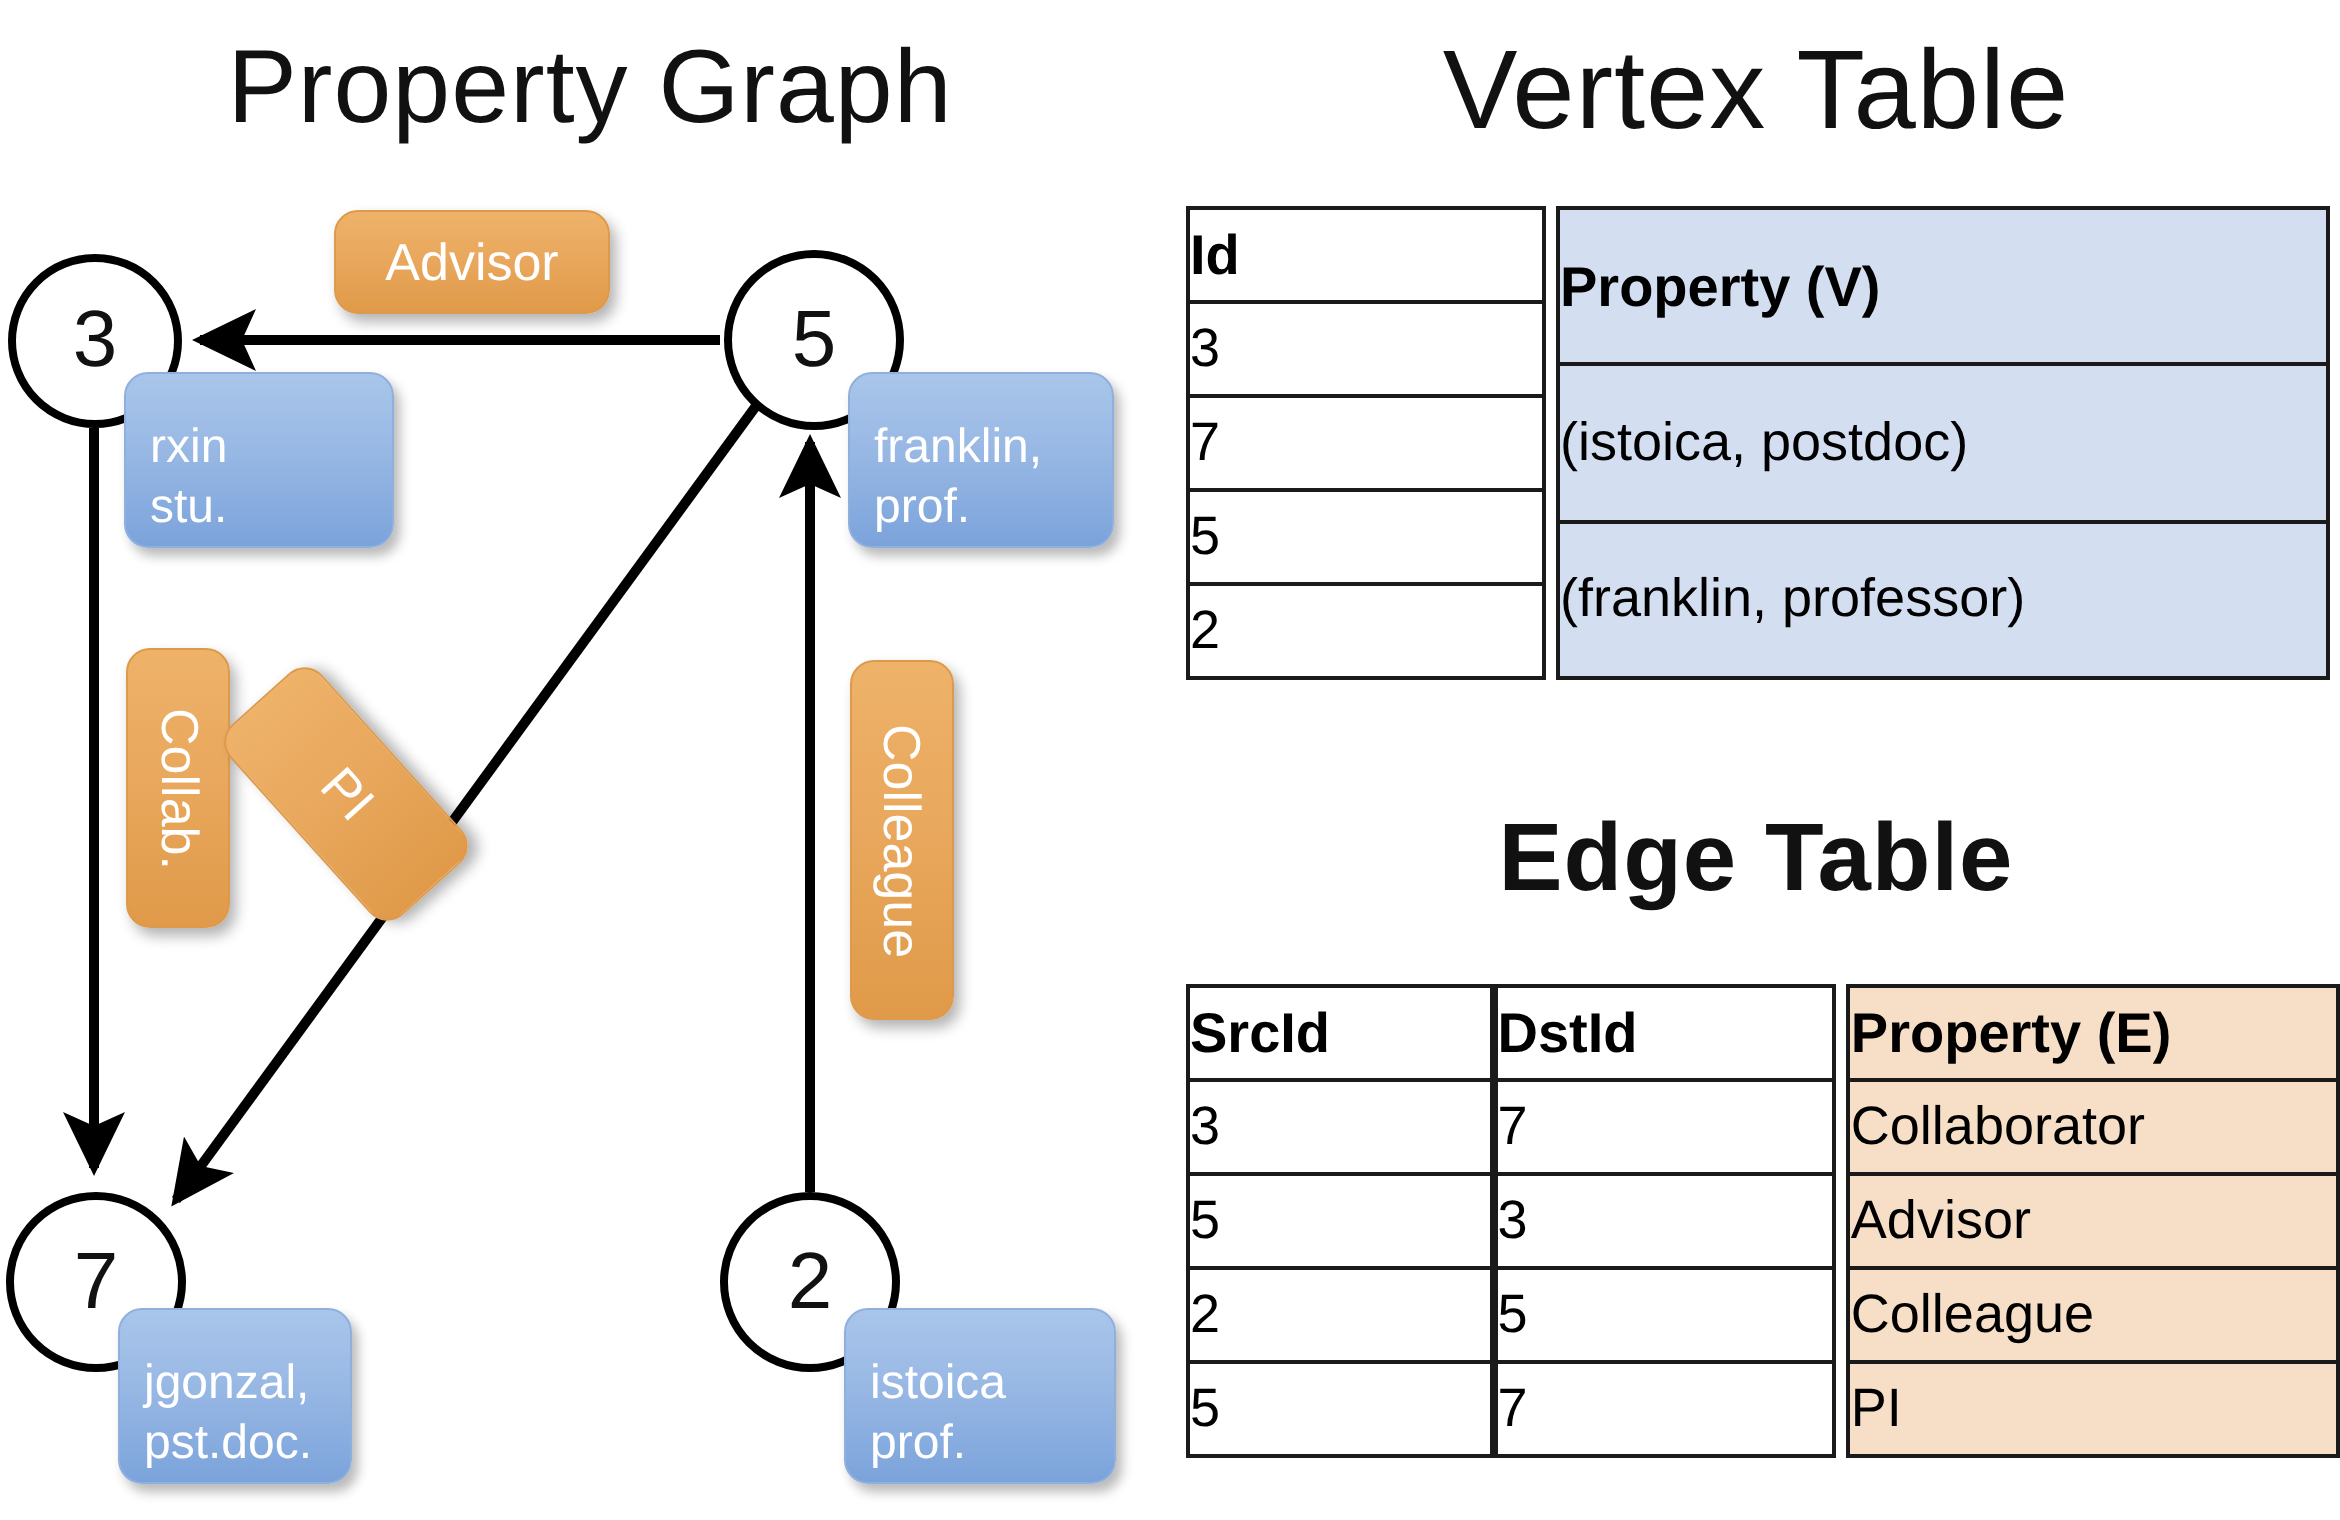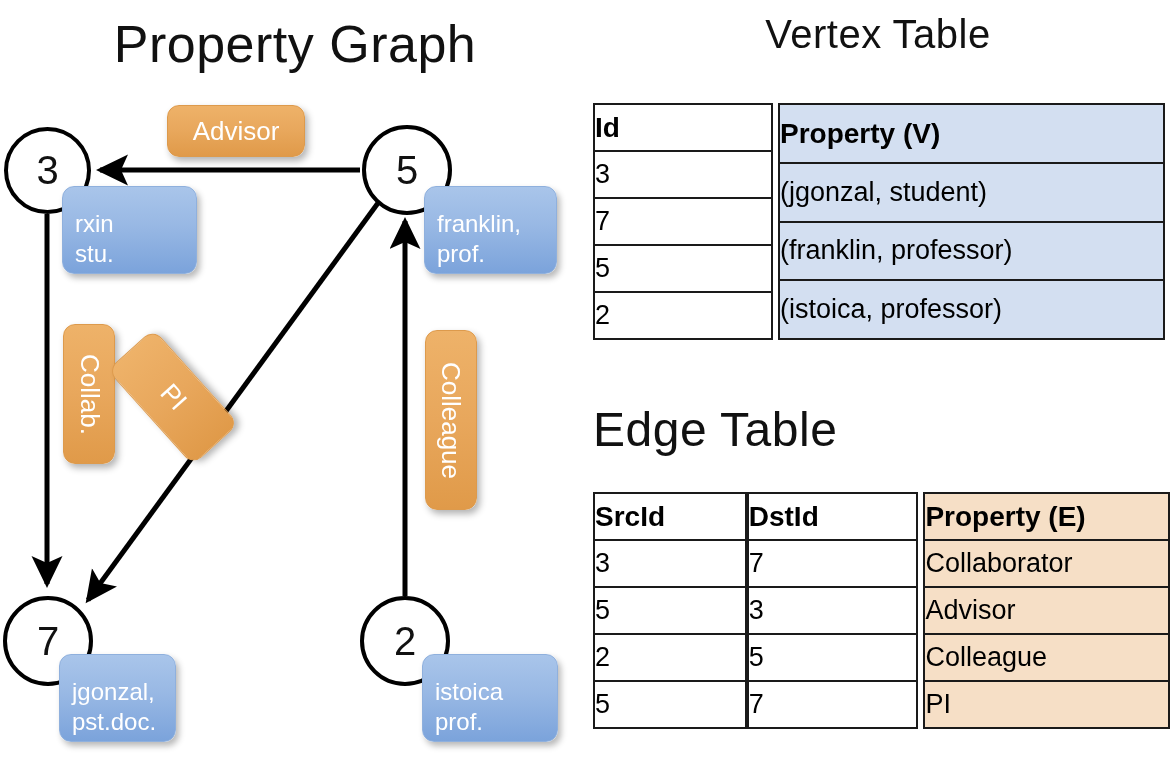--- a/index.html
+++ b/index.html
@@ -25,25 +25,27 @@
     letter-spacing: 0.5px;
   }
   #title-property-graph {
     left: 0px; top: 14px; width: 590px;
     text-align: center;
     font-size: 52px;
   }
   #title-vertex-table {
     left: 593px; top: 12px; width: 570px;
     text-align: center;
-    font-size: 40px;
+    font-size: 56px;
   }
   #title-edge-table {
     left: 593px; top: 402px; width: 570px;
+    text-align: center;
     font-size: 48px;
+    font-weight: bold;
   }
 
   
   #graph-panel {
     position: absolute;
     left: 0; top: 0;
     width: 590px; height: 760px;
   }
   #graph-edges {
     position: absolute;
@@ -238,27 +240,24 @@
     </table>
 
   <div class="gap"></div>
 
   <table class="tbl-sec fill-blue" id="vertex-prop-col">
     <tbody>
         <tr>
       <th>Property (V)</th>
     </tr>
     <tr>
-      <td>(jgonzal, student)</td>
+      <td>(istoica, postdoc)</td>
     </tr>
     <tr>
       <td>(franklin, professor)</td>
-    </tr>
-    <tr>
-      <td>(istoica, professor)</td>
     </tr>
   </tbody>
     </table>
 </div>
 
 <div class="tbl" id="edge-table">
   <table class="tbl-sec" id="edge-src-col">
     <tbody>
         <tr>
       <th>SrcId</th>

